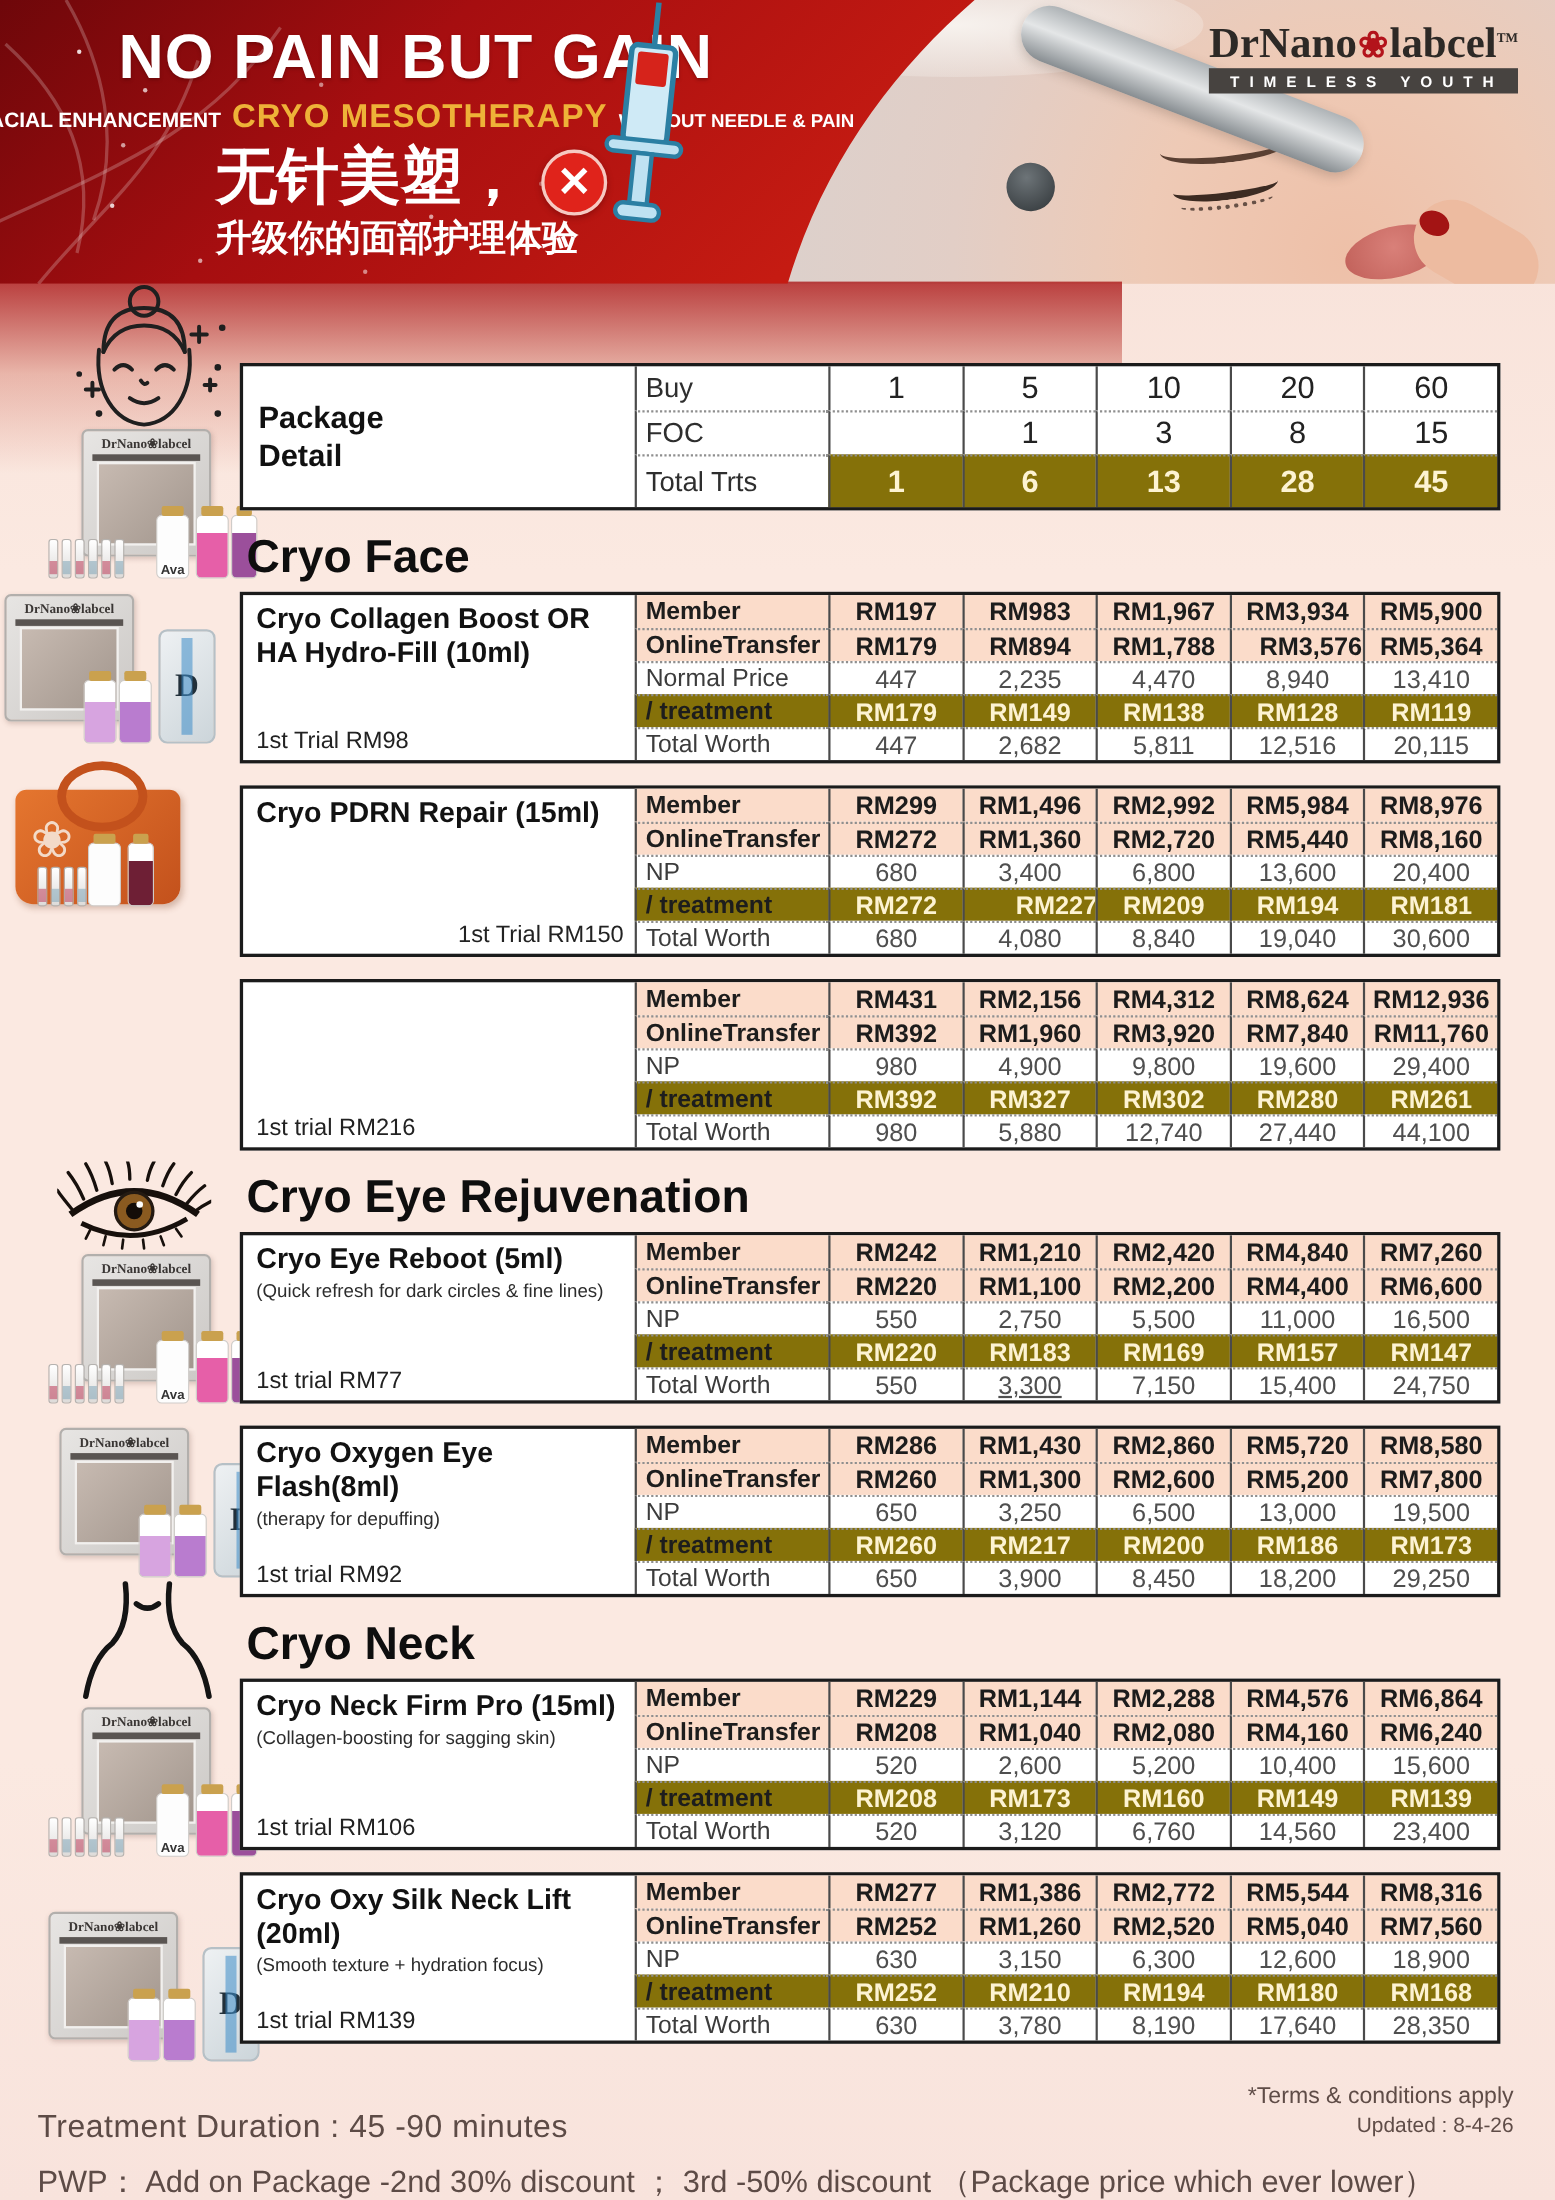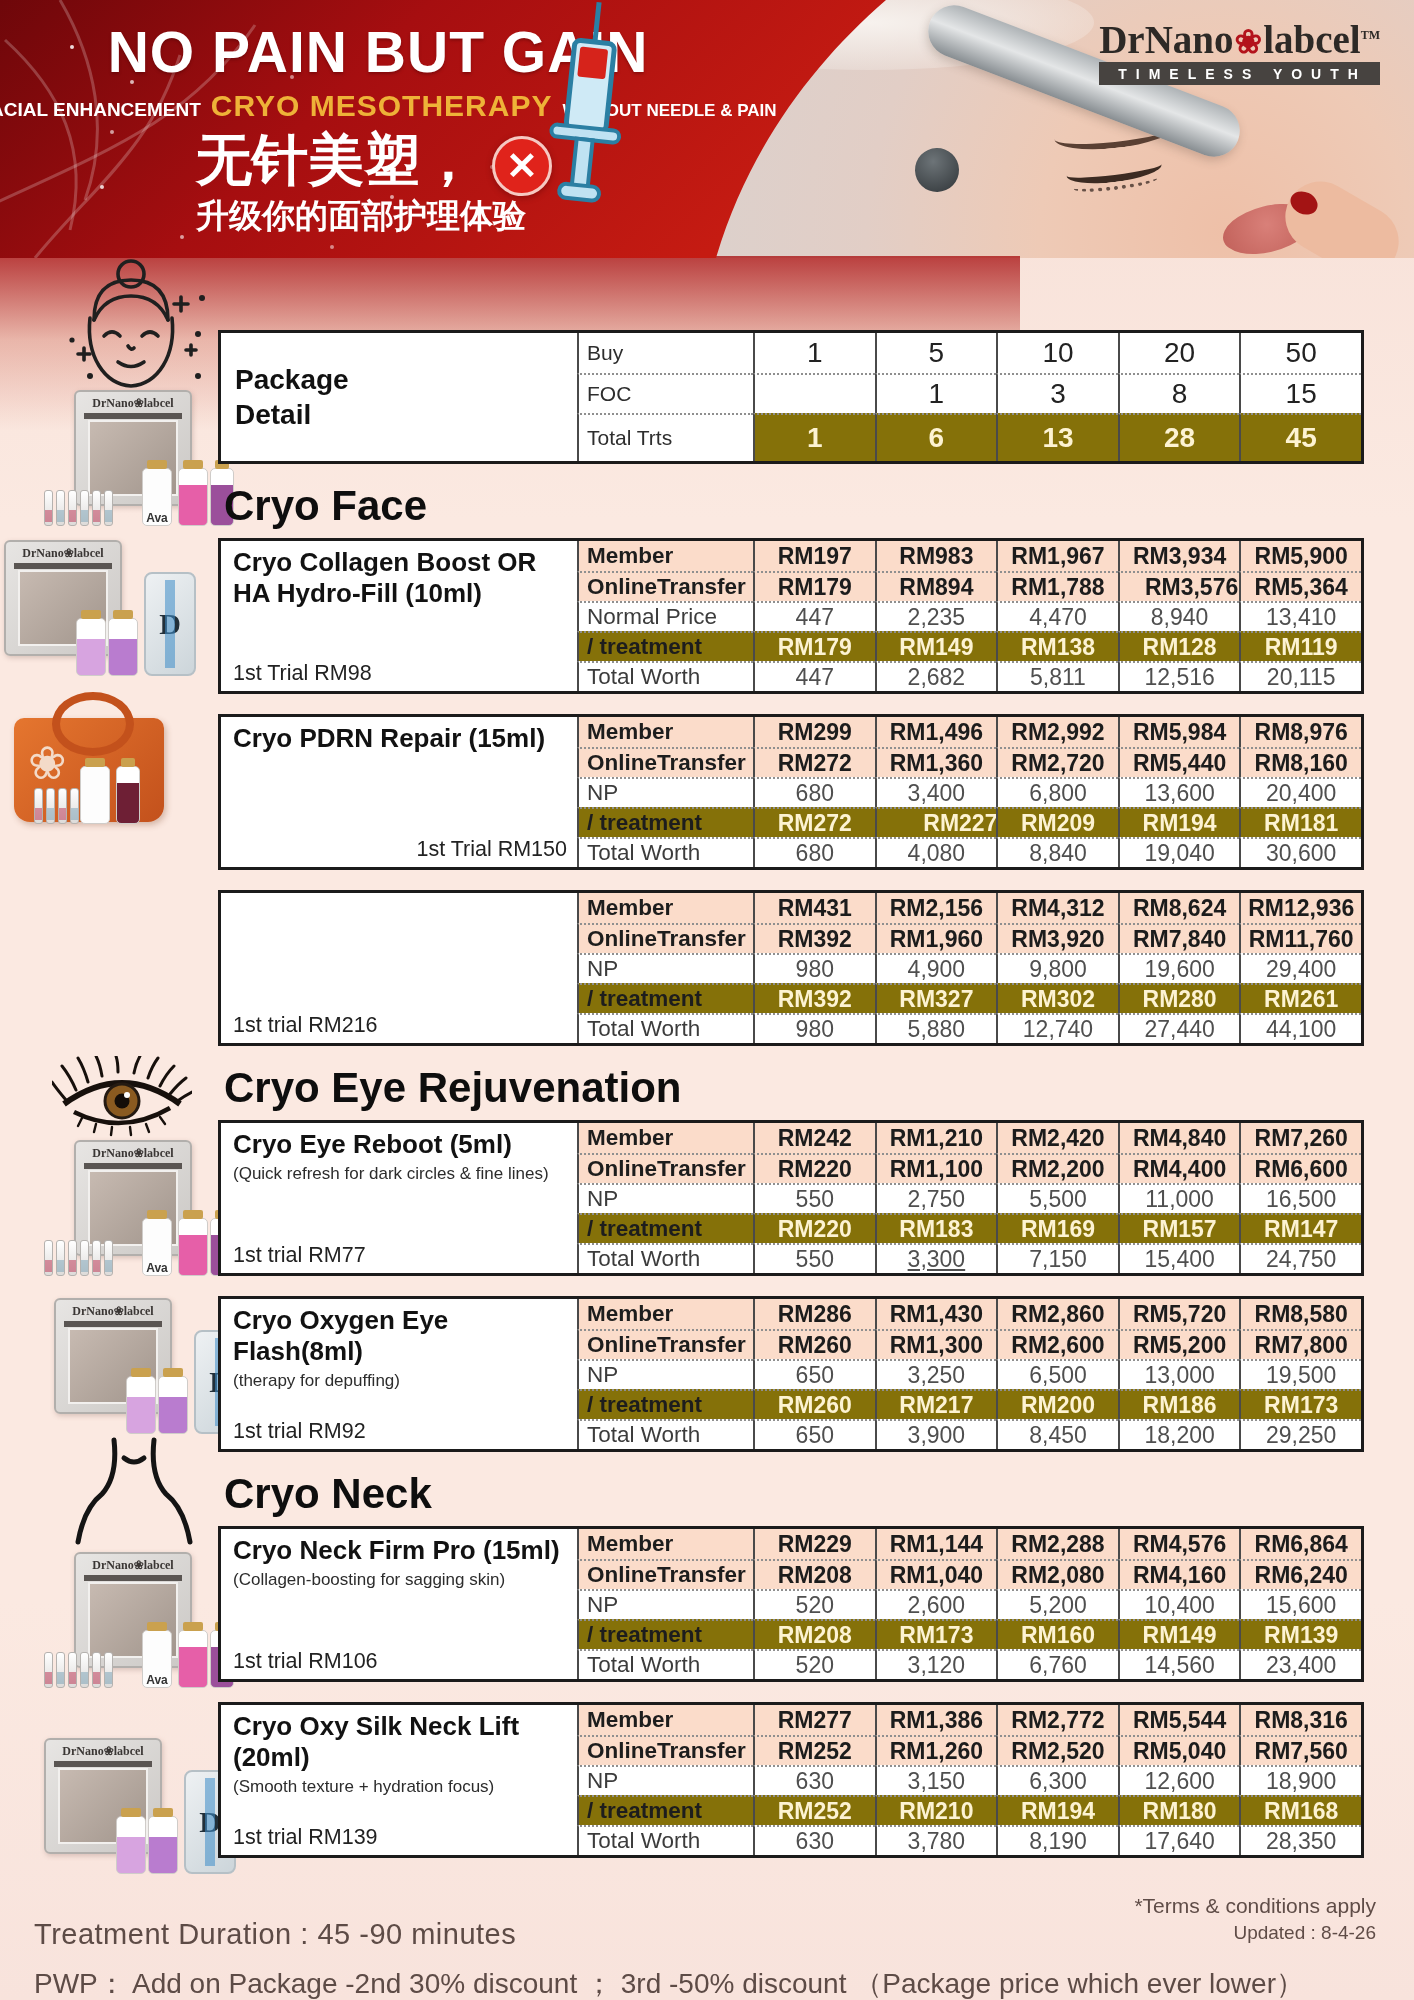--- a/index.html
+++ b/index.html
@@ -56,21 +56,21 @@
   .cell{display:flex;align-items:center;justify-content:center;font-size:23px;color:#222;overflow:hidden;}
   .bl{border-left:2px solid #4a4a4a;}
   .rt{border-top:2px dotted #8f8f8f;}
   .lbl{justify-content:flex-start;padding-left:8px;font-size:22.5px;color:#3c3c3c;}
   .lbl.b{font-weight:700;color:#1d1d1d;}
   .r-peach{background:#fbdcca;}
   .r-peach.val{font-weight:700;color:#1c1c1c;}
   .r-gold{background:#857109;color:#fdf3d2;font-weight:700;}
   .r-plain.val{color:#4f4f4f;}
   .pkg .cell{font-size:28px;}
-  .pkg .lbl{font-size:21px;color:#2e2e2e;text-align:center;}
+  .pkg .lbl{font-size:25px;color:#2e2e2e;text-align:center;}
   .pkg .gold{background:#857109;color:#fdf3d2;font-weight:700;}
   .pkg-title{flex-direction:column;align-items:flex-start;justify-content:center;padding-left:14px;padding-right:168px;
     font-size:33px;font-weight:800;line-height:1.25;color:#111;}
   .desc-cell{flex-direction:column;align-items:flex-start;justify-content:flex-start;padding:6px 8px 5px 12px;}
   .pname{font-weight:800;font-size:26px;line-height:1.18;color:#121212;}
   .pdesc{font-size:17px;line-height:1.18;color:#2c2c2c;margin-top:4px;}
   .ptrial{font-size:21.5px;color:#222;margin-top:auto;padding-top:2px;}
   .ptrial.right{align-self:flex-end;padding-right:2px;}
   .sec-head{font-size:42px;font-weight:800;color:#0e0e0e;margin:20px 0 10px 6px;line-height:1.05;}
   
@@ -337,21 +337,21 @@
   </div>
 
   <div class="content">
     <div class="tbl pkg" id="package-table">
         <div class="cell pkg-title" style="grid-area: 1 / 1 / span 3;">Package Detail</div>
         <div class="cell lbl bl" style="grid-area: 1 / 2;">Buy</div>
         <div class="cell val bl" style="grid-area: 1 / 3;">1</div>
         <div class="cell val bl" style="grid-area: 1 / 4;">5</div>
         <div class="cell val bl" style="grid-area: 1 / 5;">10</div>
         <div class="cell val bl" style="grid-area: 1 / 6;">20</div>
-        <div class="cell val bl" style="grid-area: 1 / 7;">50</div>
+        <div class="cell val bl" style="grid-area: 1 / 7;">60</div>
         <div class="cell lbl bl rt" style="grid-area: 2 / 2;">FOC</div>
         <div class="cell val bl rt" style="grid-area: 2 / 3;"></div>
         <div class="cell val bl rt" style="grid-area: 2 / 4;">1</div>
         <div class="cell val bl rt" style="grid-area: 2 / 5;">3</div>
         <div class="cell val bl rt" style="grid-area: 2 / 6;">8</div>
         <div class="cell val bl rt" style="grid-area: 2 / 7;">15</div>
         <div class="cell lbl bl rt" style="grid-area: 3 / 2;">Total Trts</div>
         <div class="cell val bl gold rt" style="grid-area: 3 / 3;">1</div>
         <div class="cell val bl gold rt" style="grid-area: 3 / 4;">6</div>
         <div class="cell val bl gold rt" style="grid-area: 3 / 5;">13</div>

